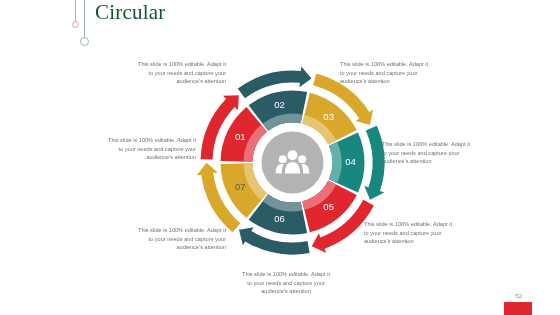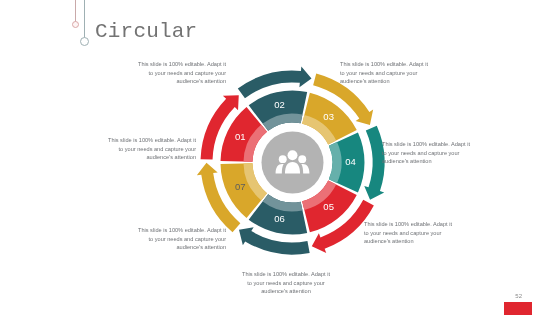--- a/index.html
+++ b/index.html
@@ -17,23 +17,23 @@
   }
 
   
   .deco{position:absolute;left:72px;top:0px;width:26px;height:50px;}
   .deco .bar1{position:absolute;left:3px;top:0;width:1px;height:22px;background:#c9a9a9;}
   .deco .dot1{position:absolute;left:0px;top:21px;width:7px;height:7px;border:1px solid #d9a7a7;border-radius:50%;background:#fdf4f4;box-sizing:border-box;}
   .deco .bar2{position:absolute;left:12px;top:0;width:1px;height:38px;background:#9fb0b3;}
   .deco .dot2{position:absolute;left:8px;top:37px;width:9px;height:9px;border:1px solid #9fb0b3;border-radius:50%;background:#ffffff;box-sizing:border-box;}
 
   .page-title{
-    position:absolute;left:95px;top:20px;
-    font-family:Liberation Mono, monospace;
-    font-size:21px;color:#737373;letter-spacing:.2px;
+    position:absolute;left:95px;top:0;
+    font-family:Liberation Serif, serif;
+    font-size:21px;color:#14532d;letter-spacing:.2px;
     white-space:nowrap;
   }
 
   
   #diagram{position:absolute;left:185px;top:55px;width:215px;height:215px;}
   #diagram svg{display:block;width:215px;height:215px;}
 
   .seg-num{
     font-family:"Liberation Sans", sans-serif;
     font-size:9.5px;fill:#ffffff;

